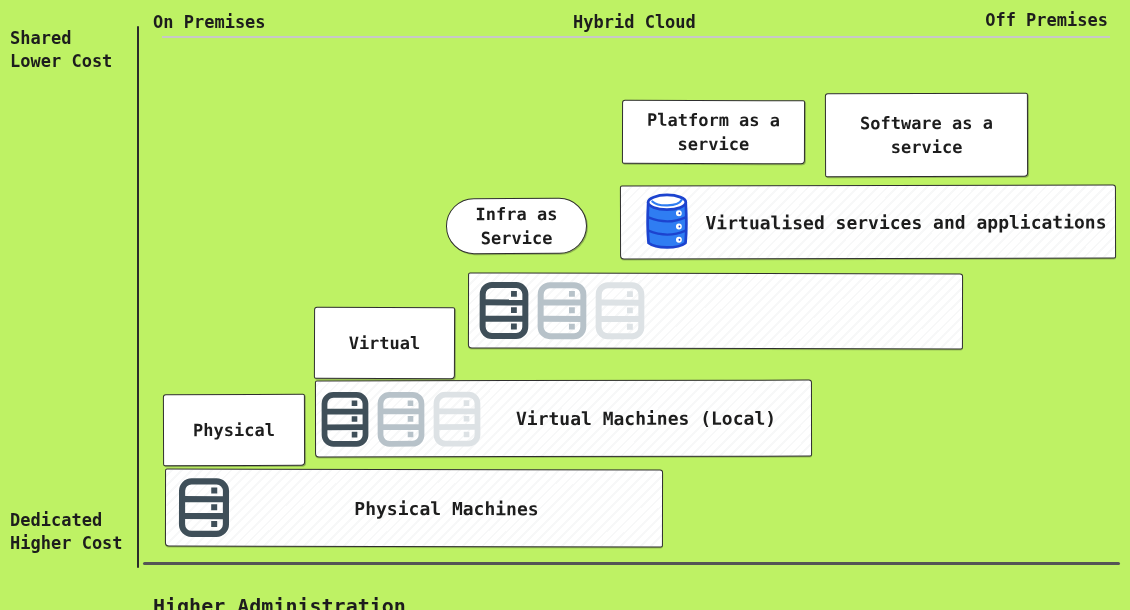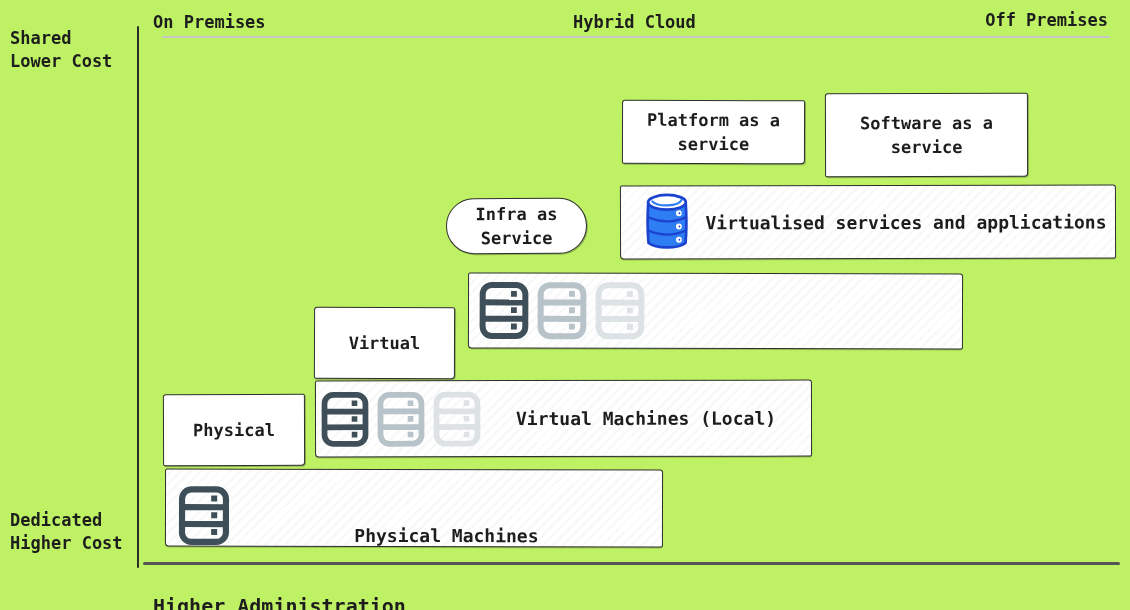--- a/index.html
+++ b/index.html
@@ -35,21 +35,21 @@
     border:1.8px solid var(--border,#2e2e2e);
     background-color:#ffffff;
     background-image:repeating-linear-gradient(-45deg, rgba(125,136,142,0.06) 0 2px, transparent 2px 7px);
     display:flex;align-items:center;
     border-radius:2px 3px 2px 4px;
     box-shadow:0 1px 0 rgba(40,40,40,0.25);
   }
   .bar-virtualised{left:620px;top:185px;width:496px;height:74px;padding-left:16px;transform:rotate(-0.12deg);}
   .bar-vm-remote{left:468px;top:273px;width:495px;height:76px;padding-left:10px;transform:rotate(0.12deg);}
   .bar-vm-local{left:315px;top:380px;width:497px;height:77px;padding-left:5px;transform:rotate(-0.1deg);}
-  .bar-physical{left:165px;top:469px;width:498px;height:78px;padding-left:11px;transform:rotate(0.1deg);align-items:flex-end;}
+  .bar-physical{left:165px;top:469px;width:498px;height:78px;padding-left:11px;transform:rotate(0.1deg);}
   .bar-icons{display:flex;align-items:center;gap:8px;flex:0 0 auto;}
   .bar-label{flex:1 1 auto;text-align:center;font-size:18px;font-weight:600;white-space:nowrap;}
 
   
   .box{
     box-sizing:border-box;
     border:1.8px solid var(--border,#2e2e2e);
     background:#ffffff;
     display:flex;align-items:center;justify-content:center;
     text-align:center;

